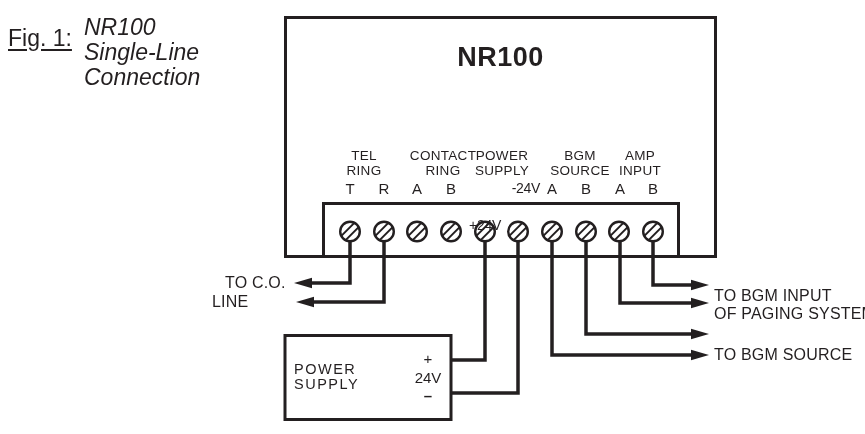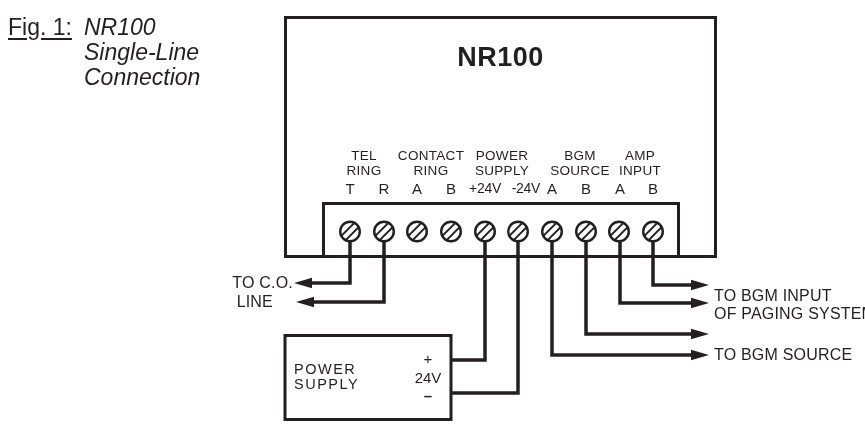--- a/index.html
+++ b/index.html
@@ -4,39 +4,39 @@
 <style>
   html,body{margin:0;padding:0;background:#fff;}
   .stage{
     position:relative;width:865px;height:434px;background:#ffffff;
     font-family:"Liberation Sans",sans-serif;color:#231f20;overflow:hidden;
   }
   .abs{position:absolute;}
   svg{position:absolute;left:0;top:0;}
 
   .fig-label{
-    left:8px;top:15px;font-size:23px;line-height:25px;
+    left:8px;top:26px;font-size:23px;line-height:25px;
     text-decoration:underline;text-underline-offset:3px;white-space:nowrap;
   }
   .fig-title{
     left:84px;top:15px;font-size:23px;line-height:25px;font-style:italic;white-space:nowrap;
   }
   .device-title{
     left:284px;top:42px;width:433px;text-align:center;
     font-size:27px;font-weight:bold;letter-spacing:0.5px;
   }
   .group-label{
     top:148px;width:110px;text-align:center;
     font-size:13.5px;line-height:15px;letter-spacing:0.3px;white-space:nowrap;
   }
   .term-letter{
     top:180px;width:44px;text-align:center;font-size:15px;white-space:nowrap;
   }
   .term-letter.wide{font-size:14px;letter-spacing:-0.3px;}
-  .conn-label-left{ text-align:right;font-size:16px;white-space:nowrap;letter-spacing:0.2px;}
+  .conn-label-left{ text-align:left;font-size:16px;white-space:nowrap;letter-spacing:0.2px;}
   .conn-label-right{font-size:16px;white-space:nowrap;letter-spacing:0.2px;margin-top:11px;}
   .ps-name{
     left:294px;top:362px;font-size:14.5px;line-height:14.5px;
     letter-spacing:1.5px;white-space:nowrap;
   }
   .ps-terminal{
     left:406px;width:44px;text-align:center;font-size:15px;line-height:18px;white-space:nowrap;
   }
 </style>
 </head>
@@ -114,42 +114,42 @@
     <div>Single-Line</div>
     <div>Connection</div>
   </div>
 
   <div class="abs device-title">NR100</div>
 
   <div class="abs group-label" style="left:309px;">
     <div>TEL</div>
     <div>RING</div>
   </div>
-  <div class="abs group-label" style="left:376px;">
+  <div class="abs group-label" style="left:388px;">
     <div>CONTACT</div>
     <div>RING</div>
   </div>
   <div class="abs group-label" style="left:447px;">
     <div>POWER</div>
     <div>SUPPLY</div>
   </div>
   <div class="abs group-label" style="left:585px;">
     <div>AMP</div>
     <div>INPUT</div>
   </div>
   <div class="abs group-label" style="left:525px;">
     <div>BGM</div>
     <div>SOURCE</div>
   </div>
 
   <div class="abs term-letter" style="left:328px;">T</div>
   <div class="abs term-letter" style="left:362px;">R</div>
   <div class="abs term-letter" style="left:395px;">A</div>
   <div class="abs term-letter" style="left:429px;">B</div>
-  <div class="abs term-letter wide" style="left:463px;">+24V</div>
+  <div class="abs term-letter wide" style="left:463px;margin-top:37px;">+24V</div>
   <div class="abs term-letter wide" style="left:496px;text-align:right;">-24V</div>
   <div class="abs term-letter" style="left:530px;">A</div>
   <div class="abs term-letter" style="left:564px;">B</div>
   <div class="abs term-letter" style="left:598px;">A</div>
   <div class="abs term-letter" style="left:631px;">B</div>
 
   <div class="abs conn-label-left" style="left:225px;top:274px;width:68px;">TO C.O.</div>
   <div class="abs conn-label-left" style="left:212px;top:293px;width:61px;">LINE</div>
 
   <div class="abs conn-label-right" style="left:714px;top:276px;">TO BGM INPUT</div>

